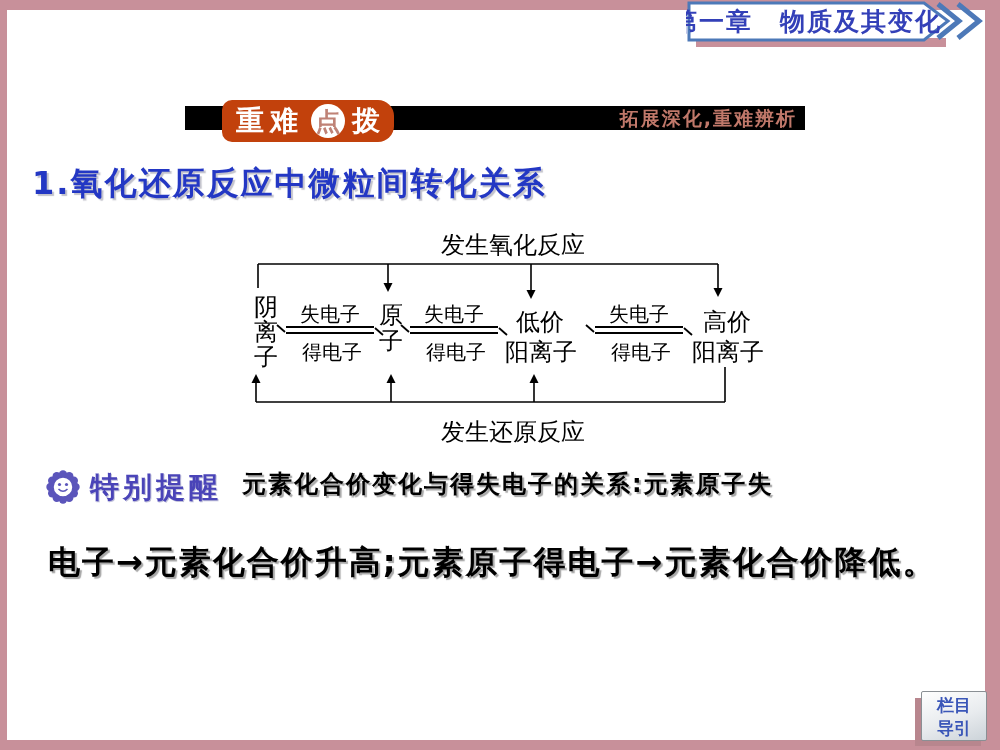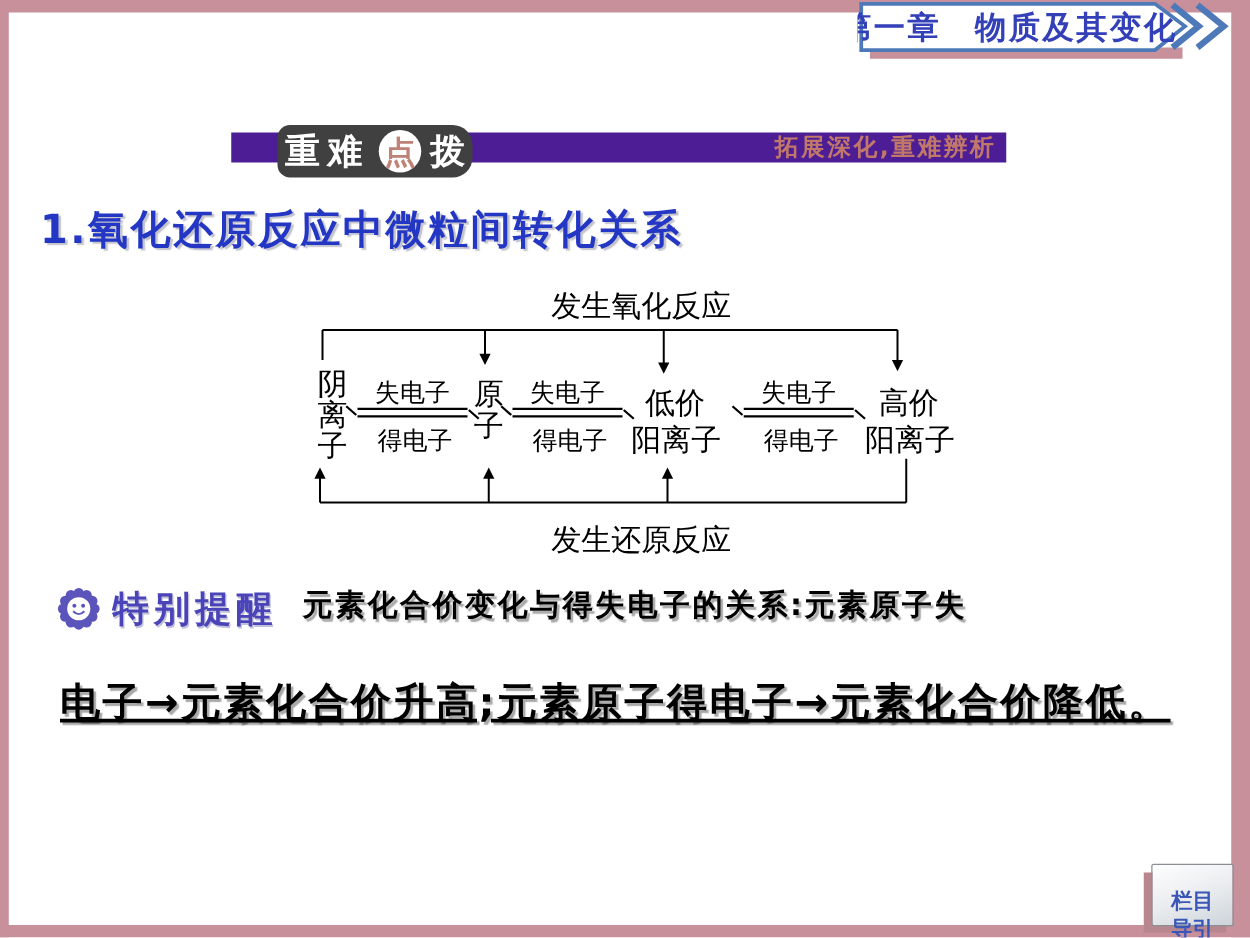--- a/index.html
+++ b/index.html
@@ -10,45 +10,45 @@
   .frame-top{position:absolute;left:0;top:0;width:1000px;height:10px;background:#c8909a;z-index:1;}
   .frame-left{position:absolute;left:0;top:0;width:7px;height:750px;background:#c8909a;z-index:1;}
   .frame-right{position:absolute;left:985px;top:0;width:15px;height:750px;background:#c8909a;z-index:1;}
   .frame-bottom{position:absolute;left:0;top:740px;width:1000px;height:10px;background:#c8909a;z-index:1;}
 
   
   .chapter-tab{position:absolute;left:686px;top:0;z-index:3;}
   .chapter-tab text{font-family:"DejaVu Sans",sans-serif;font-weight:bold;font-size:25px;fill:#3340b8;letter-spacing:2px;}
 
   
-  .banner-band{position:absolute;left:185px;top:106px;width:620px;height:24px;background:#4c1d95;z-index:2;}
+  .banner-band{position:absolute;left:185px;top:106px;width:620px;height:24px;background:#000000;z-index:2;}
   .banner-tagline{position:absolute;right:8px;top:0;height:24px;line-height:25px;font-size:19px;font-weight:bold;color:#c0786a;letter-spacing:2px;}
-  .banner-badge{position:absolute;left:222px;top:100px;width:156px;height:42px;background:#404040;border-radius:10px 16px 16px 10px;display:flex;align-items:center;justify-content:center;gap:7px;color:#ffffff;font-size:28px;font-weight:bold;z-index:3;letter-spacing:6px;}
+  .banner-badge{position:absolute;left:222px;top:100px;width:172px;height:42px;background:#c2410c;border-radius:10px 16px 16px 10px;display:flex;align-items:center;justify-content:center;gap:7px;color:#ffffff;font-size:28px;font-weight:bold;z-index:3;letter-spacing:6px;}
   .banner-badge .chars{padding-left:6px;}
   .badge-circle{width:34px;height:34px;border-radius:50%;background:#ffffff;color:#bf8276;display:flex;align-items:center;justify-content:center;font-size:25px;letter-spacing:0;flex:0 0 auto;}
 
   
   .heading{position:absolute;left:32px;top:162px;font-size:32px;font-weight:bold;color:#2337c4;letter-spacing:2px;text-shadow:2px 2px 1px rgba(120,120,140,0.45);z-index:2;}
 
   
   .diagram{position:absolute;left:235px;top:226px;z-index:2;}
   .diagram text{font-family:"DejaVu Serif",serif;fill:#000000;}
   .diagram .big{font-size:24px;}
   .diagram .small{font-size:20px;}
   .diagram line,.diagram polyline{stroke:#000;fill:none;}
 
   
   .remark-line1{position:absolute;left:44px;top:468px;display:flex;align-items:flex-start;white-space:nowrap;z-index:2;}
   .remark-label{font-size:29px;font-weight:bold;color:#4a44b8;letter-spacing:4px;margin:0 20px 0 8px;text-shadow:1px 1px 0 rgba(100,100,160,0.4);}
   .remark-text{font-size:24px;font-weight:bold;color:#000000;letter-spacing:2px;text-shadow:2px 2px 1px rgba(0,0,0,0.35);}
-  .remark-line2{position:absolute;left:48px;top:541px;font-size:32px;font-weight:bold;color:#000000;letter-spacing:2px;text-shadow:2px 2px 1px rgba(0,0,0,0.35);white-space:nowrap;z-index:2;text-decoration:underline;}
+  .remark-line2{position:absolute;left:48px;top:541px;font-size:32px;font-weight:bold;color:#000000;letter-spacing:2px;text-shadow:2px 2px 1px rgba(0,0,0,0.35);white-space:nowrap;z-index:2;}
 
   
   .nav-shadow{position:absolute;left:915px;top:698px;width:66px;height:48px;background:#b8868e;z-index:2;}
-  .nav-button{position:absolute;left:921px;top:691px;width:66px;height:50px;background:linear-gradient(160deg,#fefefe 0%,#e8ebee 55%,#ccd3d9 100%);border:1px solid #8a8f94;border-radius:2px;color:#3a56b8;font-size:17px;font-weight:bold;text-align:center;line-height:23px;padding-top:18px;box-sizing:border-box;cursor:pointer;z-index:3;}
+  .nav-button{position:absolute;left:921px;top:691px;width:66px;height:50px;background:linear-gradient(160deg,#fefefe 0%,#e8ebee 55%,#ccd3d9 100%);border:1px solid #8a8f94;border-radius:2px;color:#3a56b8;font-size:17px;font-weight:bold;text-align:center;line-height:23px;padding-top:2px;box-sizing:border-box;cursor:pointer;z-index:3;}
 </style>
 </head>
 <body>
 
 <div class="page">
 
   <div class="frame-top"></div>
   <div class="frame-left"></div>
   <div class="frame-right"></div>
   <div class="frame-bottom"></div>

